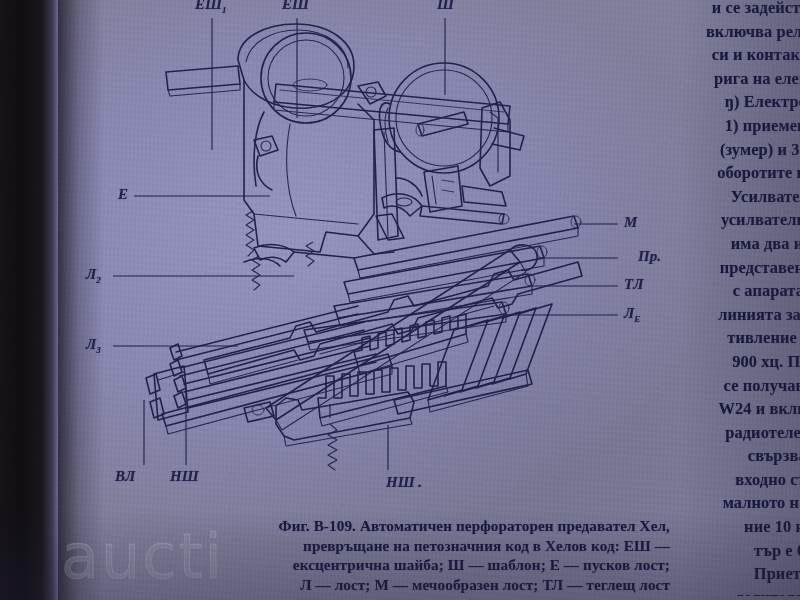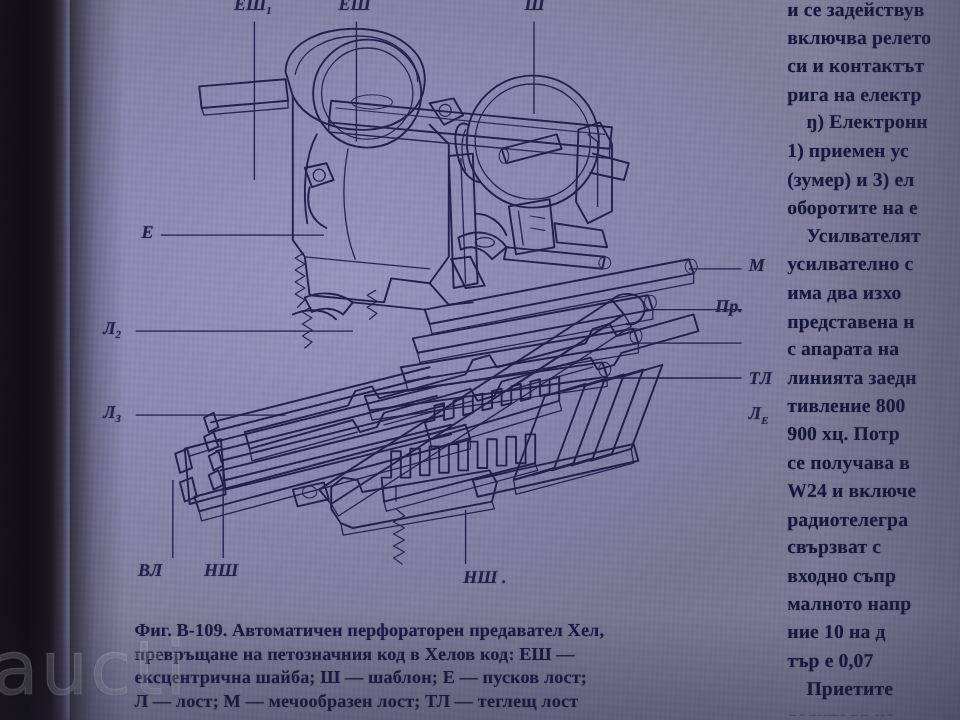--- a/index.html
+++ b/index.html
@@ -5,20 +5,21 @@
   html,body{margin:0;padding:0;}
   body{
     width:800px;height:600px;overflow:hidden;
     background:#8d8cb6;
     font-family:"Liberation Serif", serif;
   }
   #page{
     position:relative;width:800px;height:600px;overflow:hidden;
     background:
       radial-gradient(ellipse 420px 300px at 300px 240px, #9a99c2 0%, #8d8cb6 55%, #83829f 100%);
+    text-align: right;
   }
   
   #grain{
     position:absolute;inset:0;pointer-events:none;
     background-image:
       repeating-linear-gradient(92deg, rgba(255,255,255,.045) 0 2px, rgba(0,0,0,.03) 2px 4px),
       repeating-linear-gradient(4deg, rgba(255,255,255,.03) 0 3px, rgba(0,0,0,.022) 3px 6px),
       radial-gradient(circle at 70% 80%, rgba(40,40,70,.10), transparent 60%);
     mix-blend-mode:multiply;opacity:.85;
   }
@@ -315,27 +316,27 @@
     <span class="lbl" style="left:28px;top:266px;">
       <span>Л</span><sub>2</sub>
     </span>
     <span class="lbl" style="left:28px;top:336px;">
       <span>Л</span><sub>3</sub>
     </span>
 
     <span class="lbl" style="left:566px;top:214px;">
       <span>М</span>
     </span>
-    <span class="lbl" style="left:538px;top:248px;">
+    <span class="lbl" style="left:580px;top:248px;">
       <span>Пр.</span>
     </span>
-    <span class="lbl" style="left:566px;top:276px;margin-top:32px;">
+    <span class="lbl" style="left:566px;top:276px;">
       <span>ТЛ</span>
     </span>
-    <span class="lbl" style="left:566px;top:305px;margin-top:32px;">
+    <span class="lbl" style="left:566px;top:305px;">
       <span>Л</span><sub>Е</sub>
     </span>
 
     <span class="lbl" style="left:57px;top:468px;">
       <span>ВЛ</span>
     </span>
     <span class="lbl" style="left:112px;top:468px;font-style:italic;">
       <span>НШ</span>
     </span>
     <span class="lbl" style="left:328px;top:474px;">

